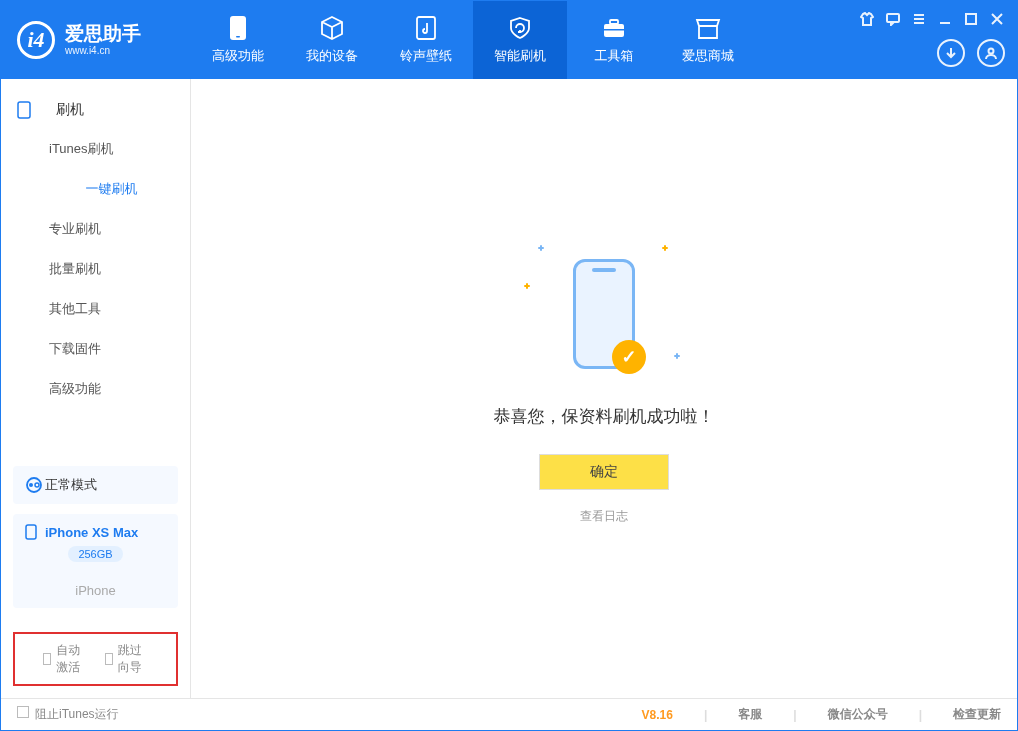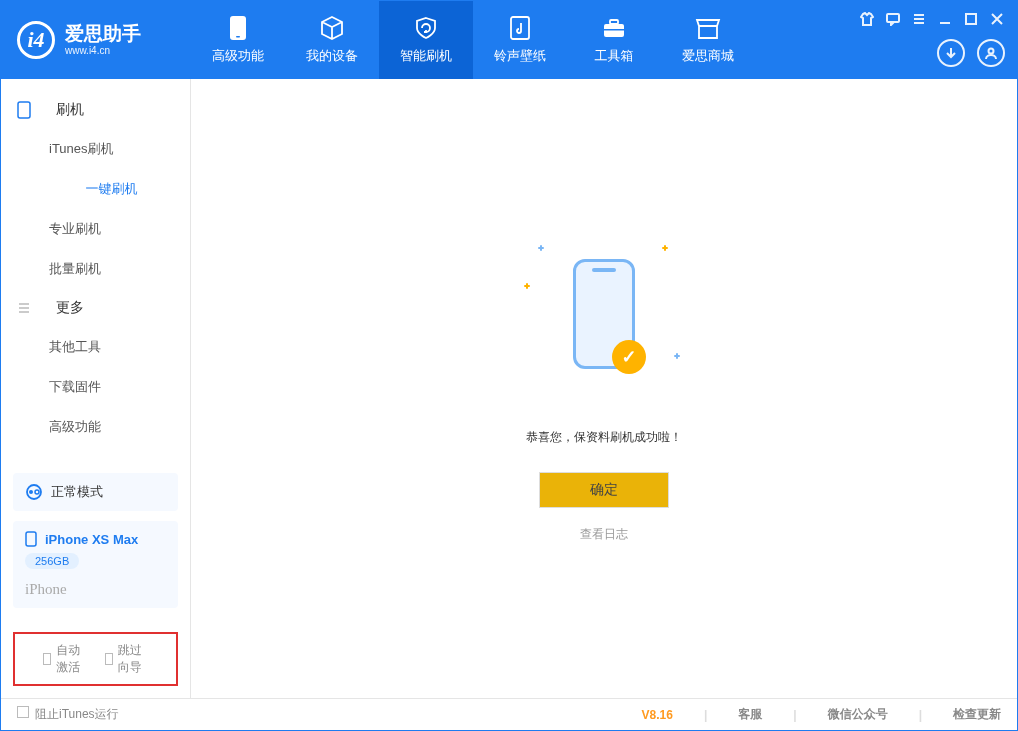--- a/index.html
+++ b/index.html
@@ -26,44 +26,44 @@
 
 
 .body { flex: 1; display: flex; overflow: hidden; }
 .sidebar { width: 190px; border-right: 1px solid #e5e5e5; display: flex; flex-direction: column; }
 .sidebar-scroll { flex: 1; padding-top: 12px; overflow: hidden; }
 .sb-section { display: flex; align-items: center; padding: 10px 16px; color: #333; font-size: 14px; gap: 25px; }
 .sb-item { padding: 11px 16px 11px 48px; font-size: 13px; color: #555; cursor: pointer; }
 .sb-item.active { color: #1e7cf0; text-align: center; }
 
 .device-panel { padding: 0 12px 12px; }
-.device-card { background: #f5f9ff; border-radius: 4px; padding: 10px 12px; margin-bottom: 10px; display: flex; align-items: center; gap: 8px; font-size: 13px; color: #333; }
-.device-card2 { background: #f5f9ff; border-radius: 4px; padding: 10px 12px; }
+.device-card { background: #f5f9ff; border-radius: 4px; padding: 10px 12px; margin-bottom: 10px; display: flex; align-items: center; gap: 2px; font-size: 13px; color: #333; }
+.device-card2 { background: #f5f9ff; border-radius: 4px; padding: 10px 12px; text-align: center; }
 .device-name { color: #1e7cf0; font-size: 13px; font-weight: bold; display: flex; align-items: center; gap: 8px; }
 .device-badge { display: inline-block; background: #e3f0ff; color: #1e7cf0; border-radius: 10px; padding: 2px 10px; font-size: 11px; margin-top: 6px; }
-.device-sub { color: #aaa; font-size: 15px; margin-top: 12px; font-family: Liberation Serif, serif; }
+.device-sub { color: #aaa; font-size: 13px; margin-top: 21px; }
 
 .checkbox-row { border: 2px solid #e03030; padding: 8px 28px; margin: 12px; display: flex; gap: 18px; font-size: 12px; color: #888; }
 .cb { display: flex; align-items: center; gap: 5px; cursor: pointer; }
 .cb-box { width: 12px; height: 12px; border: 1px solid #bbb; }
 
 
 .main { flex: 1; position: relative; display: flex; flex-direction: column; align-items: center; }
 .illustration { margin-top: 160px; width: 180px; height: 150px; position: relative; display:flex; align-items:center; justify-content:center; }
 .phone-outline { width: 62px; height: 110px; border: 3px solid #7ab6f5; border-radius: 12px; background: #eaf3ff; position: relative; }
 .phone-outline::before { content:""; position:absolute; top:6px; left:50%; transform:translateX(-50%); width:24px; height:4px; background:#7ab6f5; border-radius:2px; }
 .phone-check { position: absolute; bottom: -8px; right: -14px; width: 34px; height: 34px; background: #ffb300; border-radius: 50%; display: flex; align-items: center; justify-content: center; color: #fff; font-size: 18px; font-weight: bold; }
 .sparkle { position: absolute; width: 6px; height: 6px; }
 .s1 { top: 6px; left: 24px; } .s2 { top: 44px; left: 10px; } .s3 { top: 6px; right: 26px; } .s4 { bottom: 30px; right: 14px; }
 .sparkle::before,.sparkle::after{content:"";position:absolute;background:#ffb300;} 
 .sparkle::before{width:6px;height:2px;top:2px;left:0;border-radius:1px;} .sparkle::after{width:2px;height:6px;left:2px;top:0;border-radius:1px;}
 .sparkle.blue::before,.sparkle.blue::after{background:#7ab6f5;}
 
-.success-text { margin-top: 40px; font-size: 12px; color: #333; }
-.ok-button { margin-top: 26px; width: 130px; height: 36px; border: 1px solid #ddd; background: #eab308; font-size: 14px; color: #444; cursor: pointer; }
+.success-text { margin-top: 16px; font-size: 17px; color: #333; }
+.ok-button { margin-top: 26px; width: 130px; height: 36px; border: 1px solid #ddd; background: #fde047; font-size: 14px; color: #444; cursor: pointer; }
 .log-link { margin-top: 18px; font-size: 12px; color: #999; cursor: pointer; }
 
 
 .footer { height: 32px; border-top: 1px solid #e5e5e5; display: flex; align-items: center; padding: 0 16px; font-size: 12px; color: #888; }
 .footer-left { display: flex; gap: 6px; cursor: pointer; }
 .footer-right { margin-left: auto; display: flex; align-items: center; gap: 31px; font-weight: bold; }
 .footer-link { color: #888; cursor: pointer; }
 .footer-sep { color: #ddd; }
 .version { color: #ff9a1f; }
 
@@ -95,38 +95,38 @@
         <span>高级功能</span>
       </div>
       <div class="nav-tab">
         <span class="nav-icon">
             <svg width="26" height="26" viewBox="0 0 26 26">
               <path d="M13 2 L23 7 L23 19 L13 24 L3 19 L3 7 Z M3 7 L13 12 L23 7 M13 12 L13 24" stroke="#fff" fill="none" stroke-width="1.8"></path>
             </svg>
           </span>
         <span>我的设备</span>
       </div>
+      <div class="nav-tab">
+        <span class="nav-icon">
+            <svg width="22" height="26" viewBox="0 0 22 26">
+              <rect x="2" y="2" width="18" height="22" rx="2" fill="none" stroke="#fff" stroke-width="1.8"></rect>
+              <path d="M12 8 L12 16 A2 2 0 1 1 10 14" stroke="#fff" fill="none" stroke-width="1.8"></path>
+            </svg>
+          </span>
+        <span>铃声壁纸</span>
+      </div>
       <div class="nav-tab active">
         <span class="nav-icon">
             <svg width="26" height="26" viewBox="0 0 26 26">
               <path d="M13 3 L22 6 V13 C22 19 13 23 13 23 C13 23 4 19 4 13 V6 Z" stroke="#fff" fill="none" stroke-width="1.8"></path>
               <path d="M9 13 A4 4 0 1 1 13 17" stroke="#fff" fill="none" stroke-width="1.8"></path>
               <path d="M11 17 L13 17 L13 15" stroke="#fff" fill="none" stroke-width="1.8"></path>
             </svg>
           </span>
         <span>智能刷机</span>
-      </div>
-      <div class="nav-tab">
-        <span class="nav-icon">
-            <svg width="22" height="26" viewBox="0 0 22 26">
-              <rect x="2" y="2" width="18" height="22" rx="2" fill="none" stroke="#fff" stroke-width="1.8"></rect>
-              <path d="M12 8 L12 16 A2 2 0 1 1 10 14" stroke="#fff" fill="none" stroke-width="1.8"></path>
-            </svg>
-          </span>
-        <span>铃声壁纸</span>
       </div>
       <div class="nav-tab">
         <span class="nav-icon">
             <svg width="26" height="22" viewBox="0 0 26 22">
               <rect x="3" y="7" width="20" height="13" rx="2" fill="#fff"></rect>
               <rect x="9" y="3" width="8" height="4" rx="1" fill="none" stroke="#fff" stroke-width="1.8"></rect>
               <rect x="3" y="12" width="20" height="1.5" fill="#1e7cf0"></rect>
             </svg>
           </span>
         <span>工具箱</span>
@@ -197,26 +197,20 @@
           <svg width="14" height="18" viewBox="0 0 14 18">
               <rect x="1" y="1" width="12" height="16" rx="2" fill="none" stroke="#1e7cf0" stroke-width="1.5"></rect>
             </svg>
           <span>刷机</span>
         </div>
         <div class="sb-item">iTunes刷机</div>
         <div class="sb-item active">一键刷机</div>
         <div class="sb-item">专业刷机</div>
         <div class="sb-item">批量刷机</div>
 
-        <div class="sb-section">
-          <svg width="14" height="14" viewBox="0 0 14 14">
-              <path d="M2 3 H12 M2 7 H12 M2 11 H12" stroke="#bbb" stroke-width="1.5"></path>
-            </svg>
-          <span>更多</span>
-        </div>
         <div class="sb-item">其他工具</div>
         <div class="sb-item">下载固件</div>
         <div class="sb-item">高级功能</div>
       </div>
 
       <div class="device-panel">
         <div class="device-card">
           <svg width="18" height="18" viewBox="0 0 18 18">
               <circle cx="9" cy="9" r="7" fill="none" stroke="#1e7cf0" stroke-width="1.8"></circle>
               <circle cx="6" cy="9" r="2" fill="#1e7cf0"></circle>

